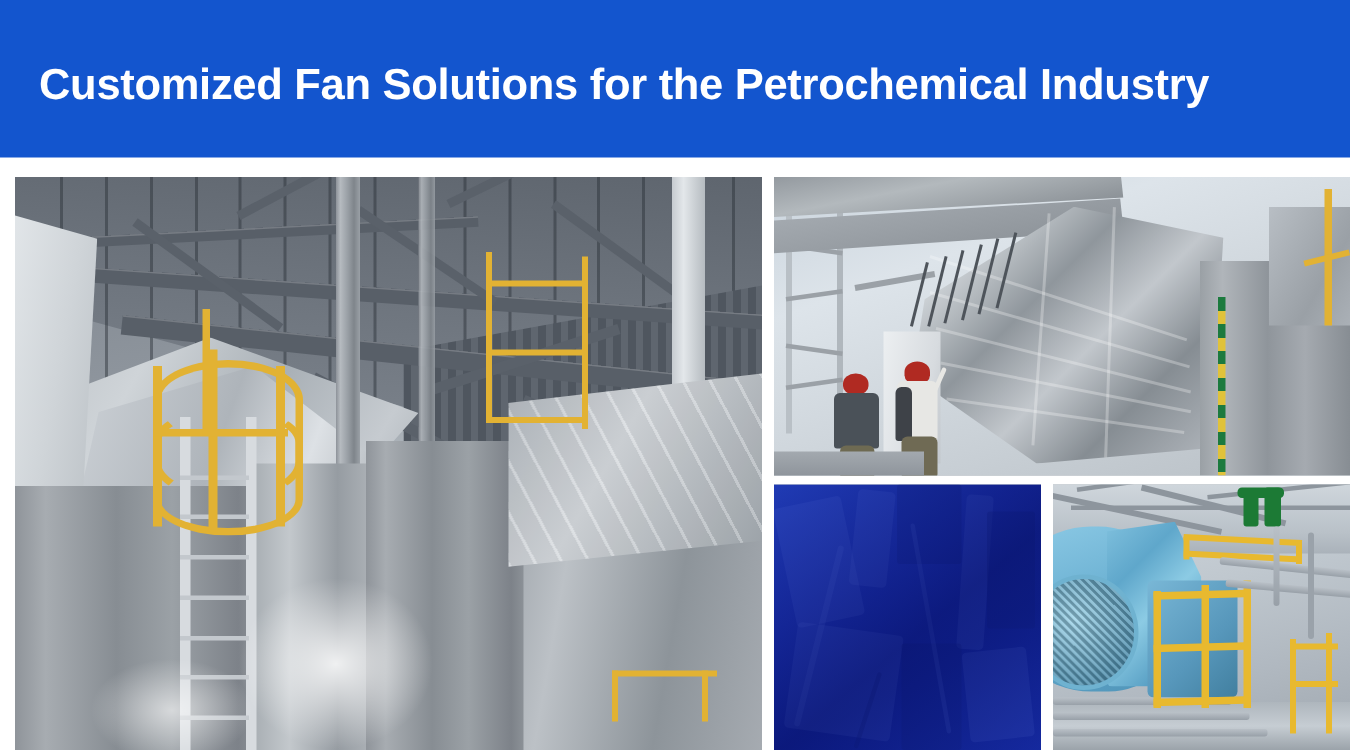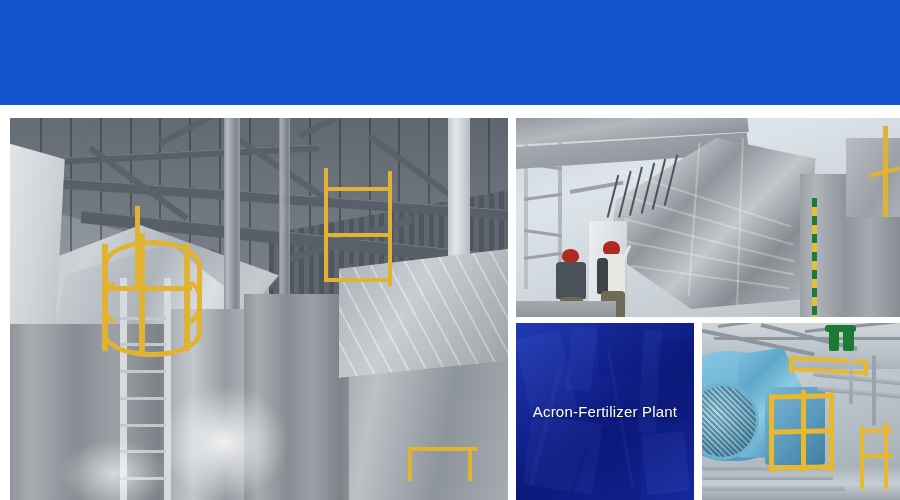--- a/index.html
+++ b/index.html
@@ -285,20 +285,21 @@
     position: absolute; left: 0; bottom: 0; width: 100%; height: 18%;
     background: linear-gradient(180deg,#aeb6bd 0%,#c6cdd3 50%,#9ba3aa 100%);
   }
 </style>
 </head>
 <body>
 
 <div class="page">
 
   <div class="banner">
+    <div class="banner-title">Customized Fan Solutions for the Petrochemical Industry</div>
 
   </div>
 
   <div class="grid">
 
     <div class="tile tile-main">
       <div class="photo">
         <div class="p1-sky"></div>
 
         <div class="p1-roof" style="clip-path:polygon(0 0,100% 0,100% 72%,62% 100%,0 48%)"></div>
@@ -471,21 +472,20 @@
         <div class="p3-ghost-d" style="left:80%;top:10%;width:18%;height:44%"></div>
         <div class="p3-ghost" style="left:6%;top:54%;width:40%;height:40%;transform:rotate(8deg)"></div>
         <div class="p3-ghost-d" style="left:48%;top:60%;width:22%;height:40%"></div>
         <div class="p3-ghost" style="left:72%;top:62%;width:24%;height:34%;transform:rotate(-6deg)"></div>
         <div class="p3-ghost" style="left:16%;top:22%;width:4px;height:70%;transform:rotate(14deg)"></div>
         <div class="p3-ghost" style="left:58%;top:14%;width:3px;height:80%;transform:rotate(-10deg)"></div>
         <div class="p3-ghost-d" style="left:34%;top:70%;width:3px;height:30%;transform:rotate(18deg)"></div>
 
         <div class="p3-veil"></div>
 
-        <div class="p3-caption">Acron-Fertilizer Plant</div>
       </div>
     </div>
 
     <div class="tile tile-fan">
       <div class="photo">
         <div class="p4-base"></div>
         <div class="p4-roof"></div>
         <div class="p4-roofbeam" style="left:-4%;top:2%;width:62%;height:4px;transform:rotate(12deg)"></div>
         <div class="p4-roofbeam" style="left:8%;top:1%;width:54%;height:3px;transform:rotate(-8deg)"></div>
         <div class="p4-roofbeam" style="left:30%;top:0;width:50%;height:4px;transform:rotate(14deg)"></div>

